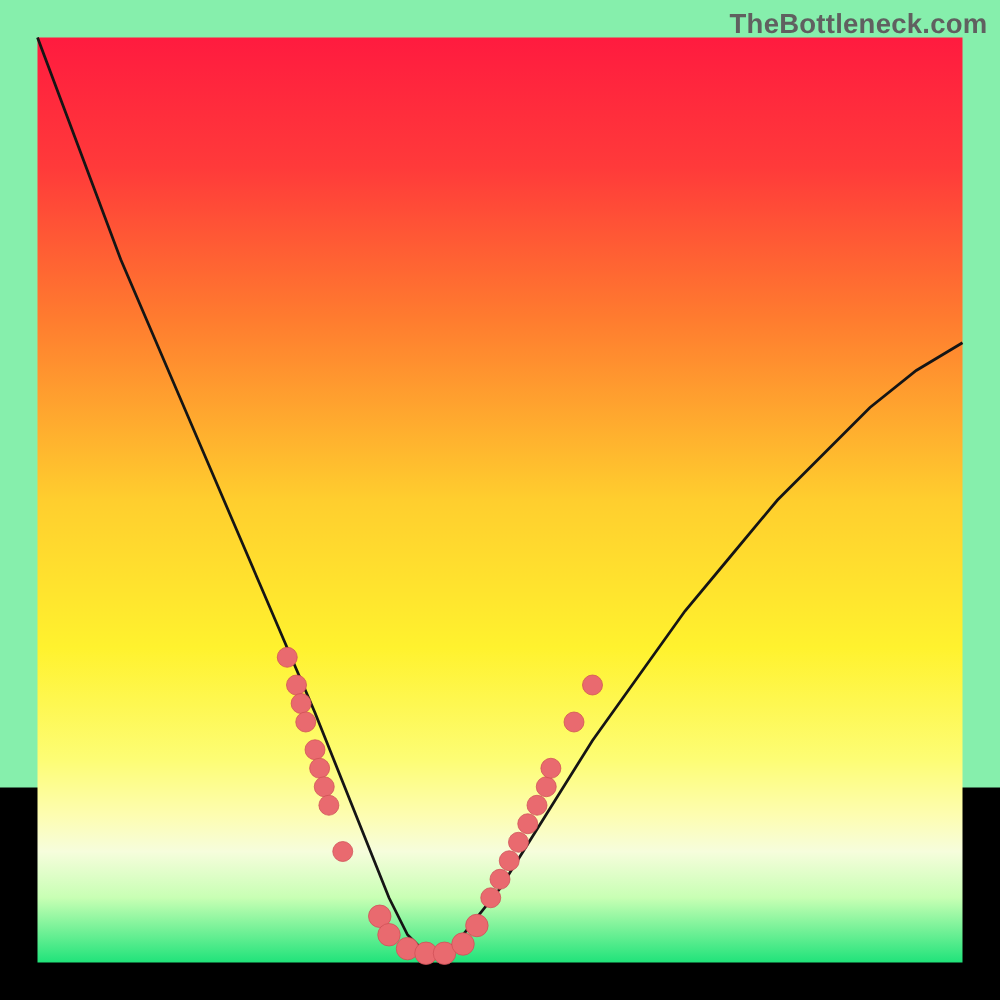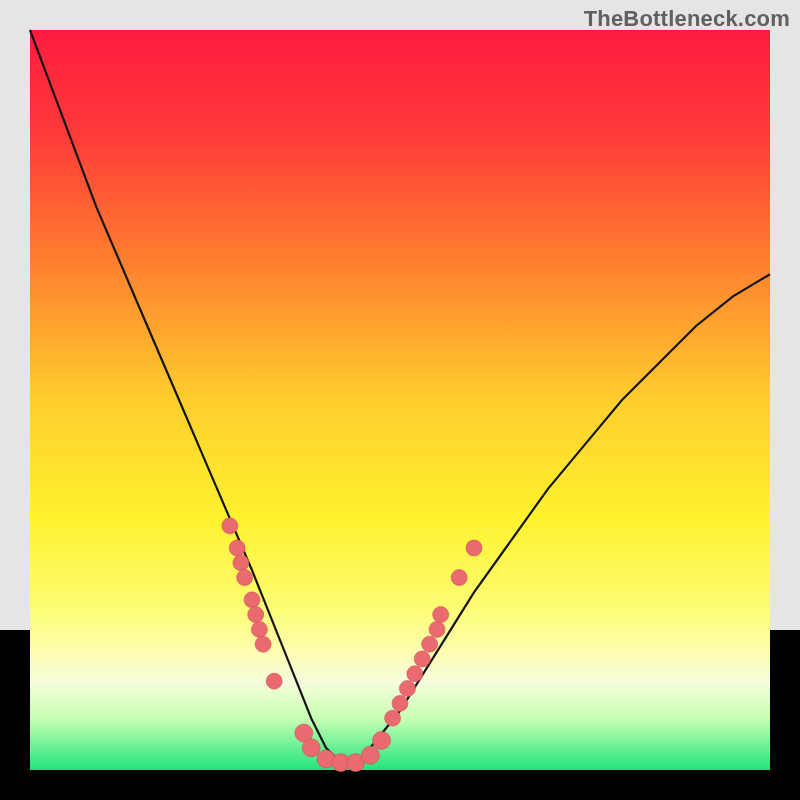--- a/index.html
+++ b/index.html
@@ -9,21 +9,21 @@
     height: 800px;
     background: #000;
     overflow: hidden;
   }
   .frame {
     position: absolute;
     left: 0;
     top: 0;
     width: 800px;
     height: 630px;
-    background: #e5e5e5;
+    background: #86efac;
   }
   .plot-area {
     position: absolute;
     left: 30px;
     top: 30px;
     width: 740px;
     height: 740px;
     
   }
   .watermark {

